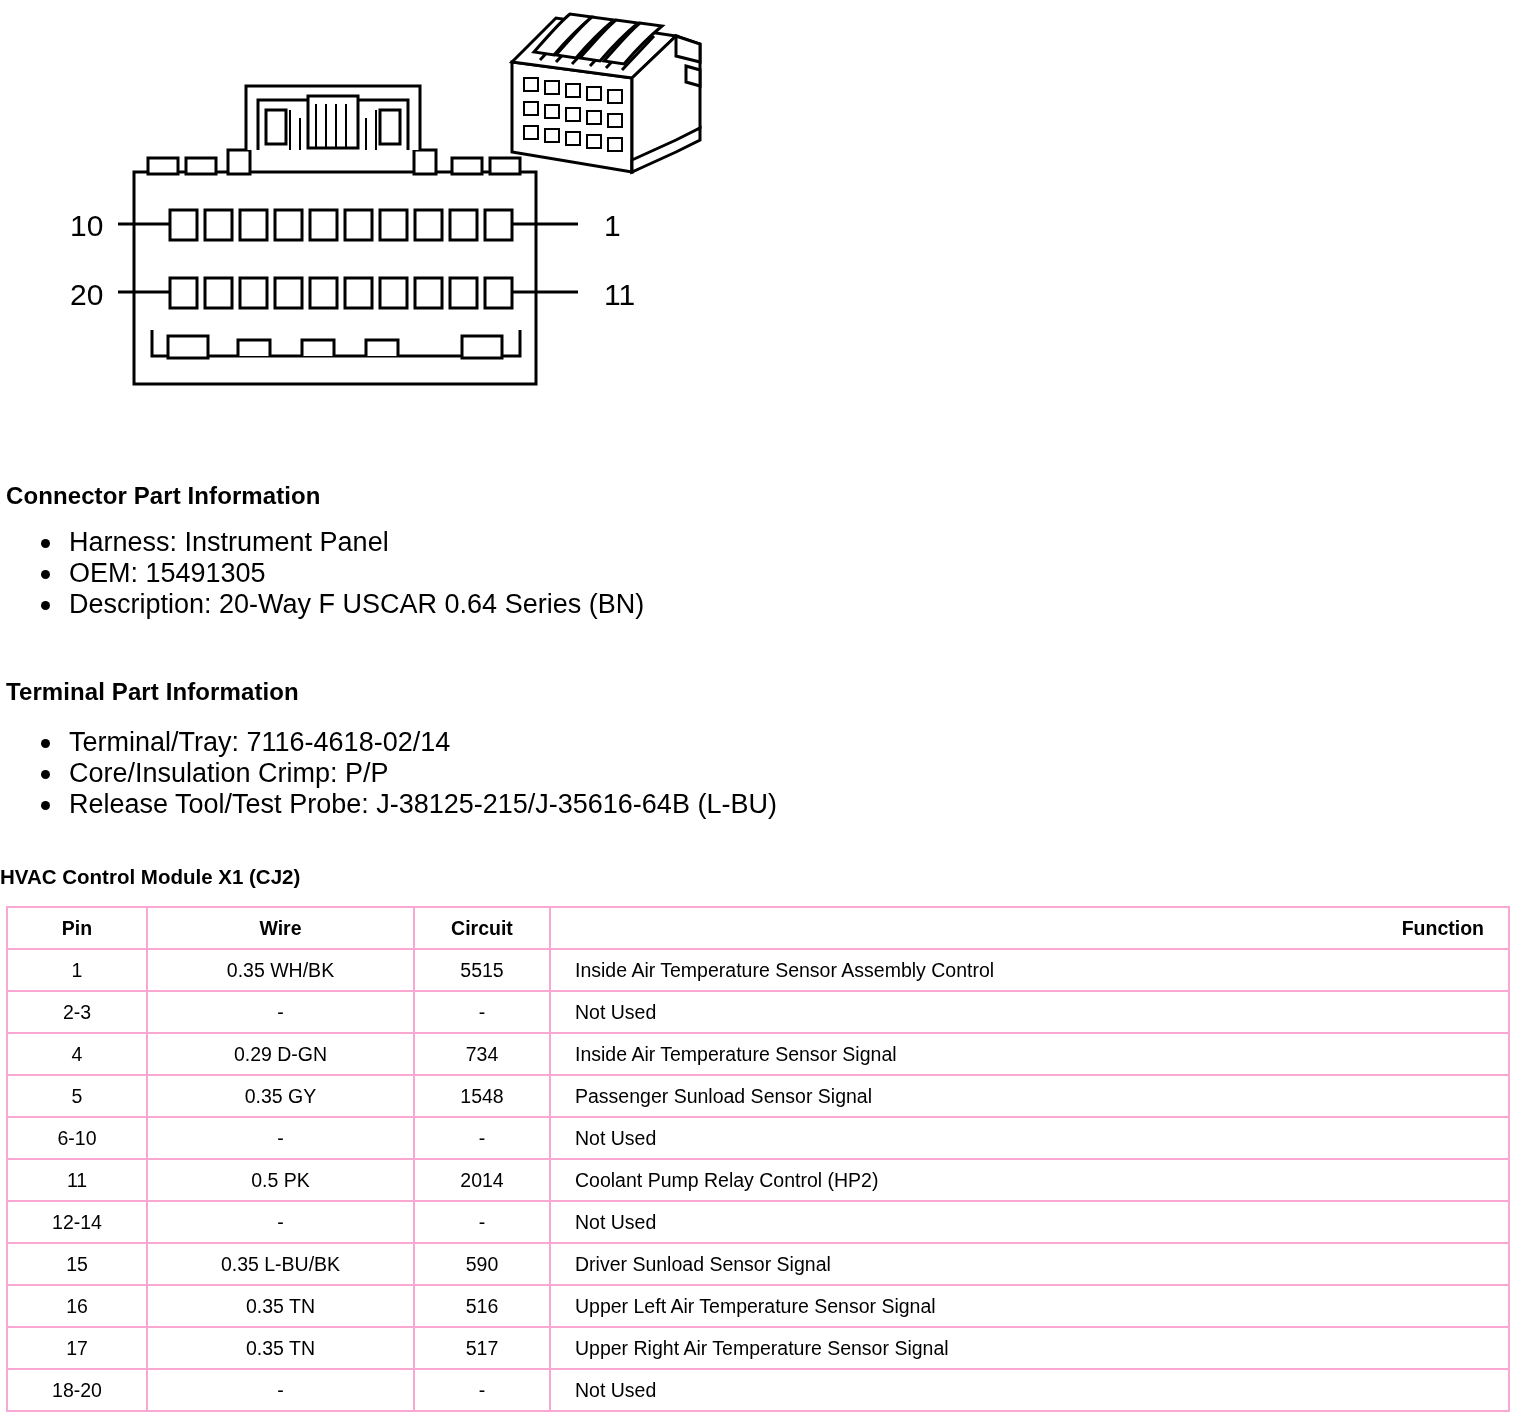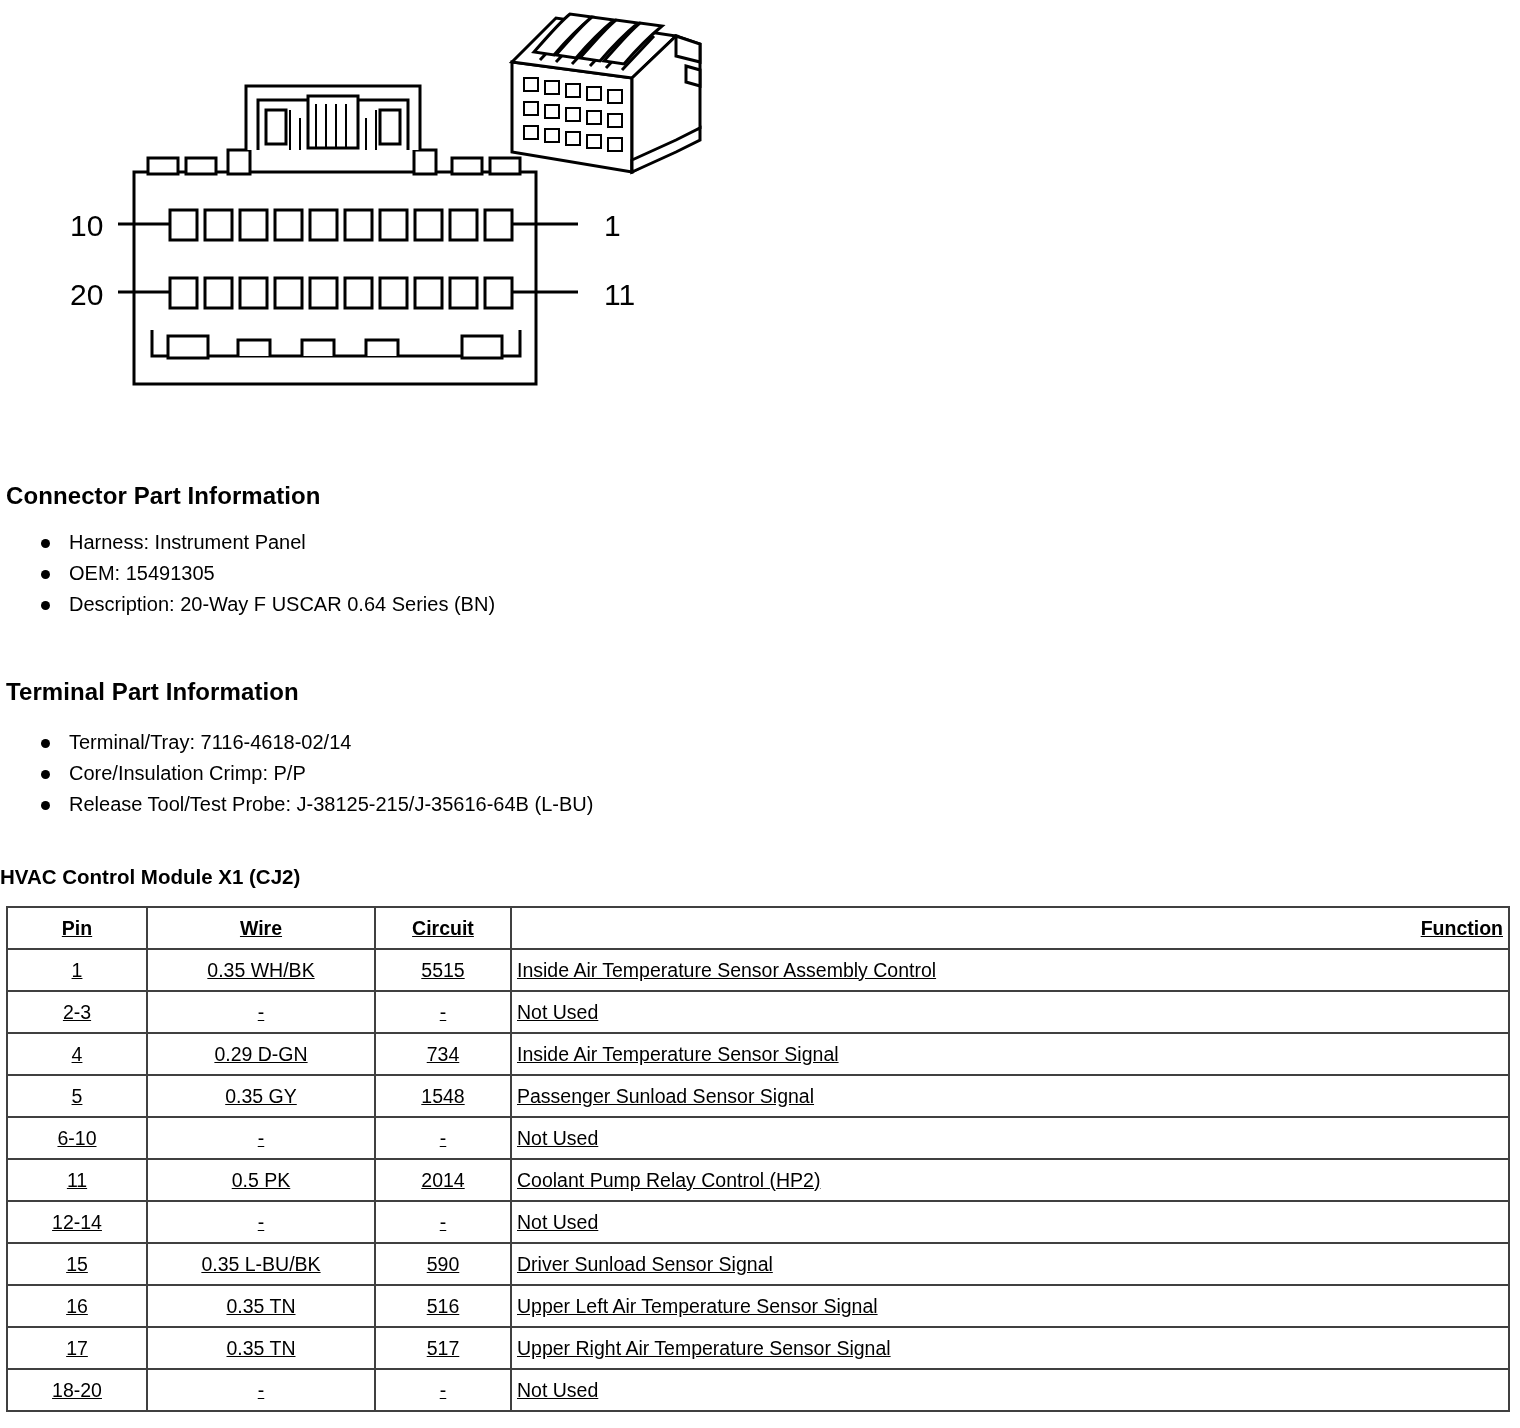--- a/index.html
+++ b/index.html
@@ -51,21 +51,21 @@
     position: absolute;
     left: 6px;
     top: 727px;
     margin: 0;
     padding: 0;
     list-style: none;
   }
   .bullet-item {
     position: relative;
     padding-left: 63px;
-    font-size: 20px;
+    font-size: 27px;
     line-height: 31px;
     white-space: nowrap;
   }
   .bullet-item::before {
     content: "";
     position: absolute;
     left: 35px;
     top: 12px;
     width: 9px;
     height: 9px;
@@ -89,34 +89,33 @@
     left: 6px;
     width: 1504px;
   }
   table.pin-table {
     border-collapse: collapse;
     width: 1504px;
     table-layout: fixed;
   }
   table.pin-table th,
   table.pin-table td {
-    border: 2px solid #404040;
+    border: 2px solid #f9a8d4;
     font-size: 19.5px;
     font-weight: normal;
     height: 42px;
-    padding: 0 5px;
+    padding: 0 24px;
     box-sizing: border-box;
-    text-decoration: underline;
   }
   table.pin-table th {
     font-weight: bold;
     text-align: center;
   }
   .col-pin   { width: 140px; text-align: center; }
-  .col-wire  { width: 228px; text-align: center; }
+  .col-wire  { width: 267px; text-align: center; }
   .col-circ  { width: 136px; text-align: center; }
   .col-func  { text-align: left; padding-left: 12px; }
 </style>
 </head>
 <body>
 
 <div id="diagram-region">
   <svg width="1520" height="455" viewBox="0 0 1520 455">
     <g fill="none" stroke="#000" stroke-width="3">
 

